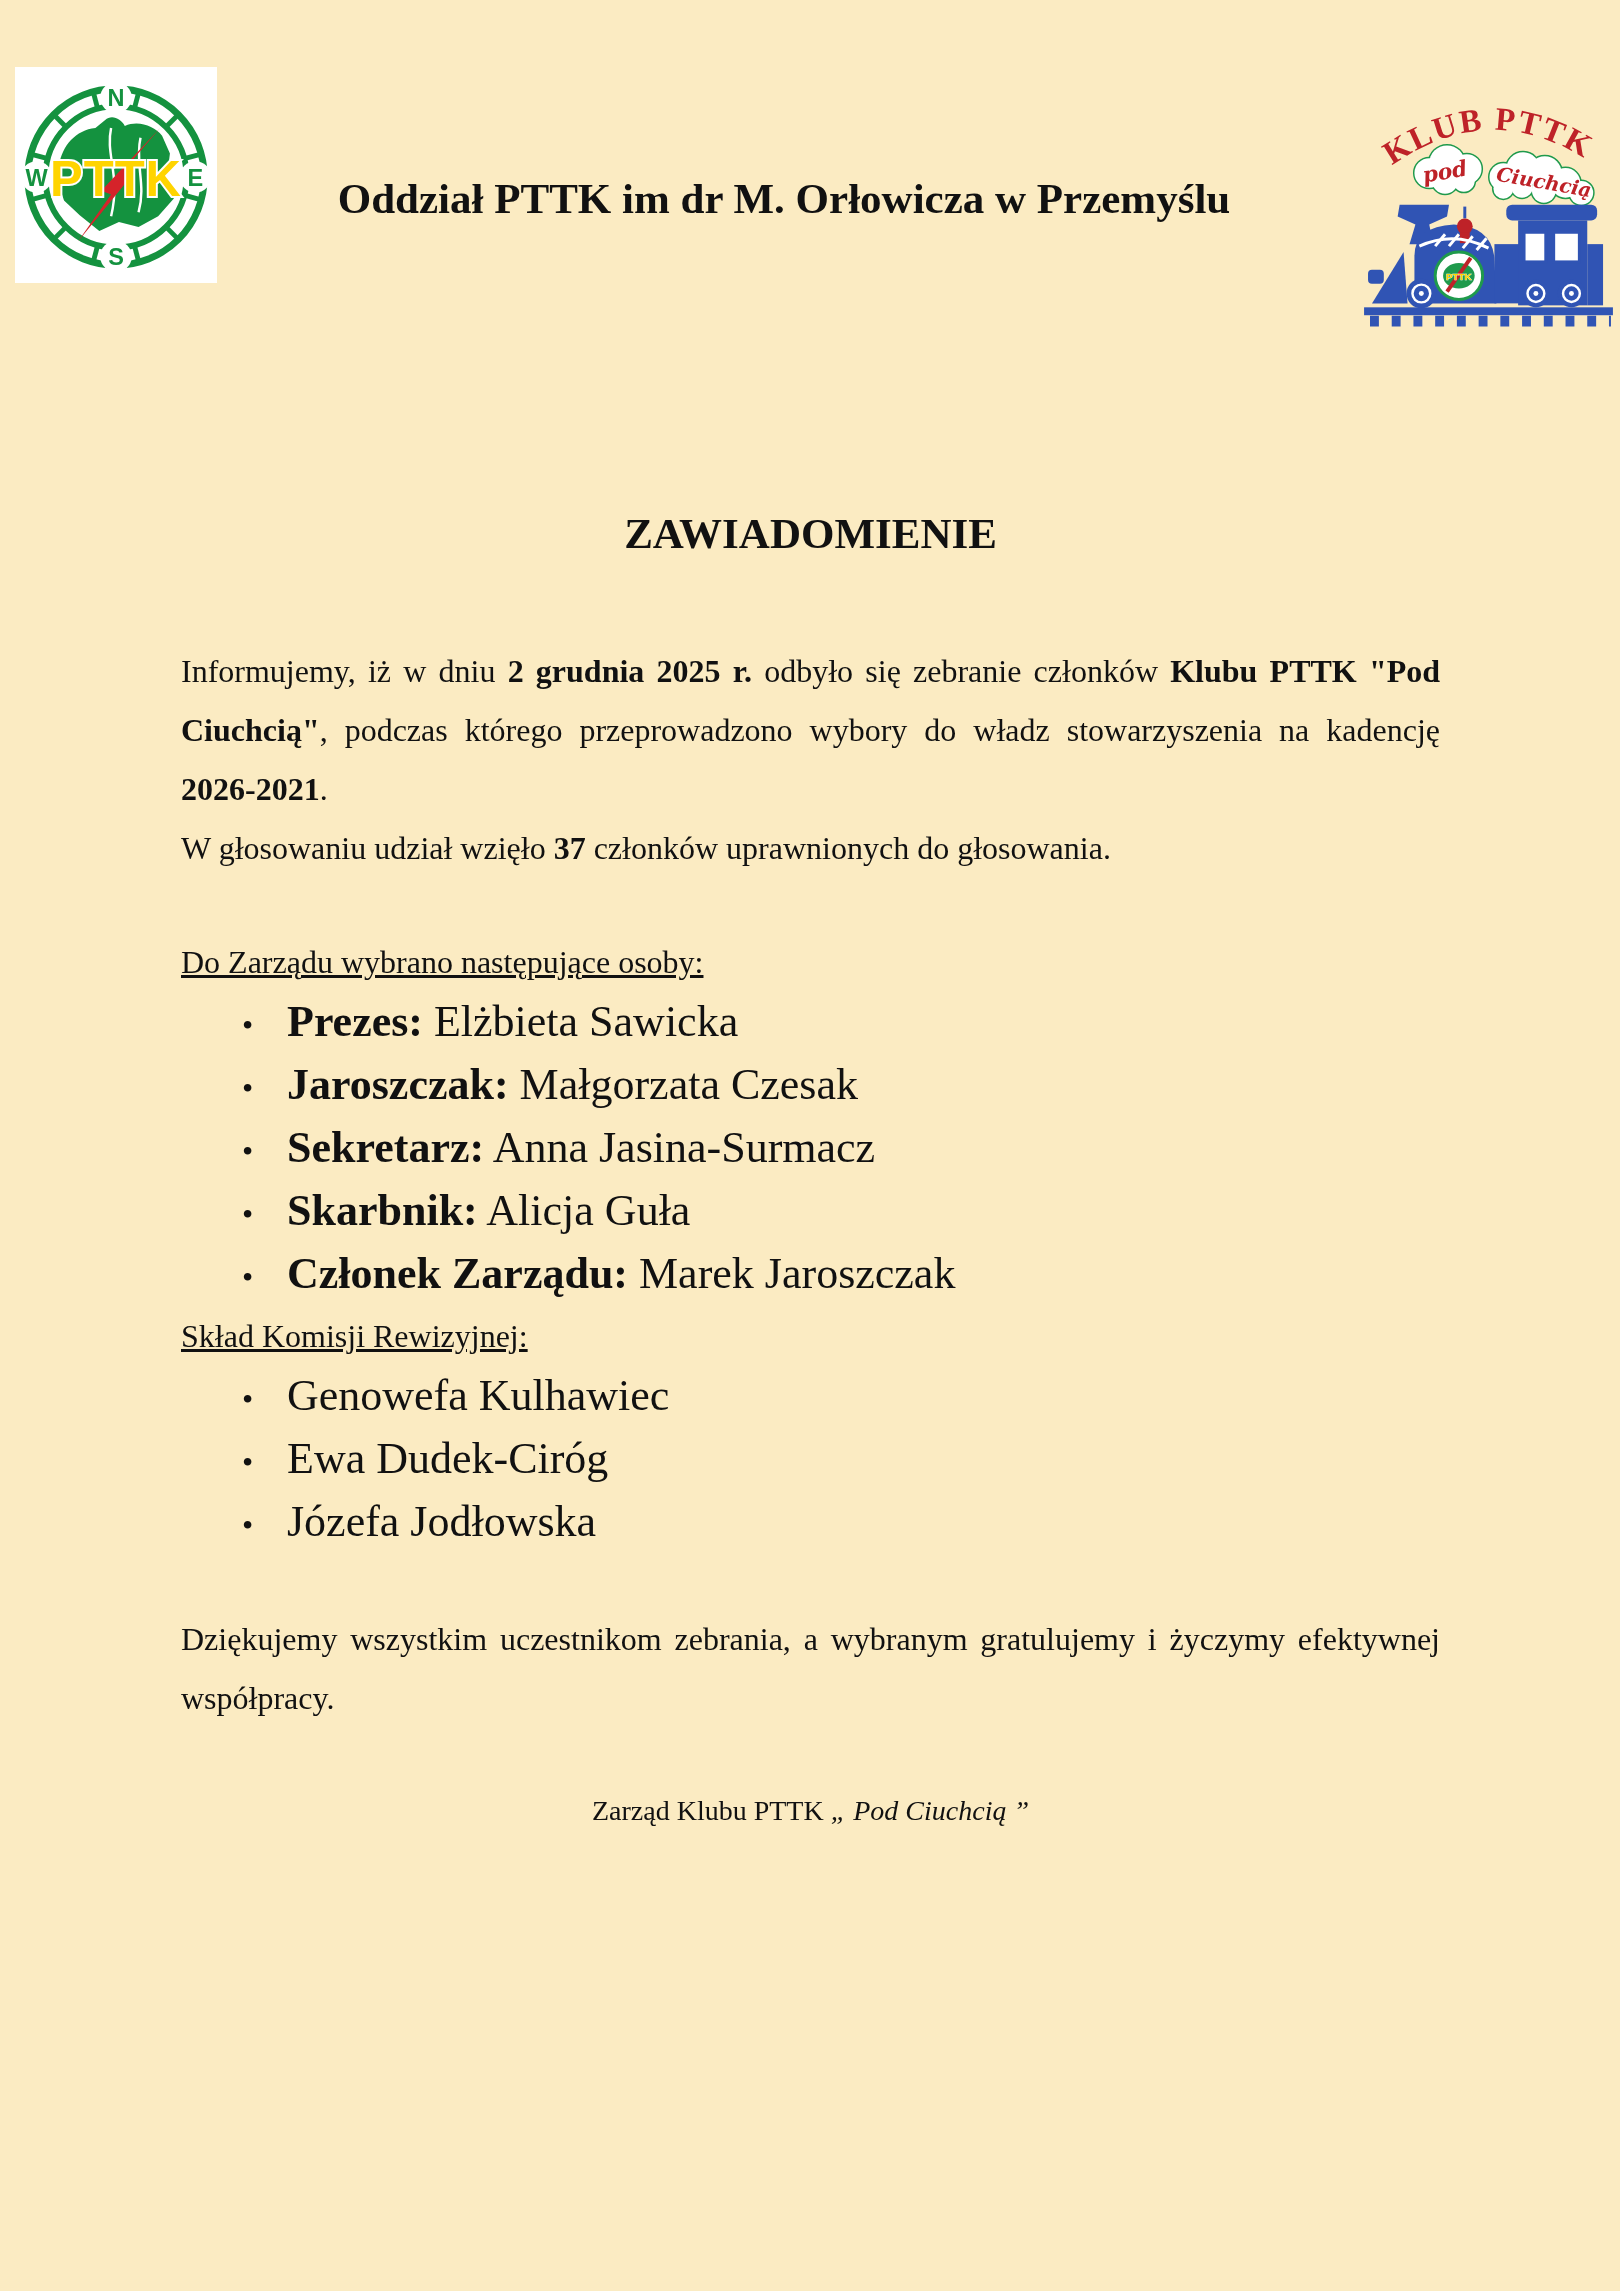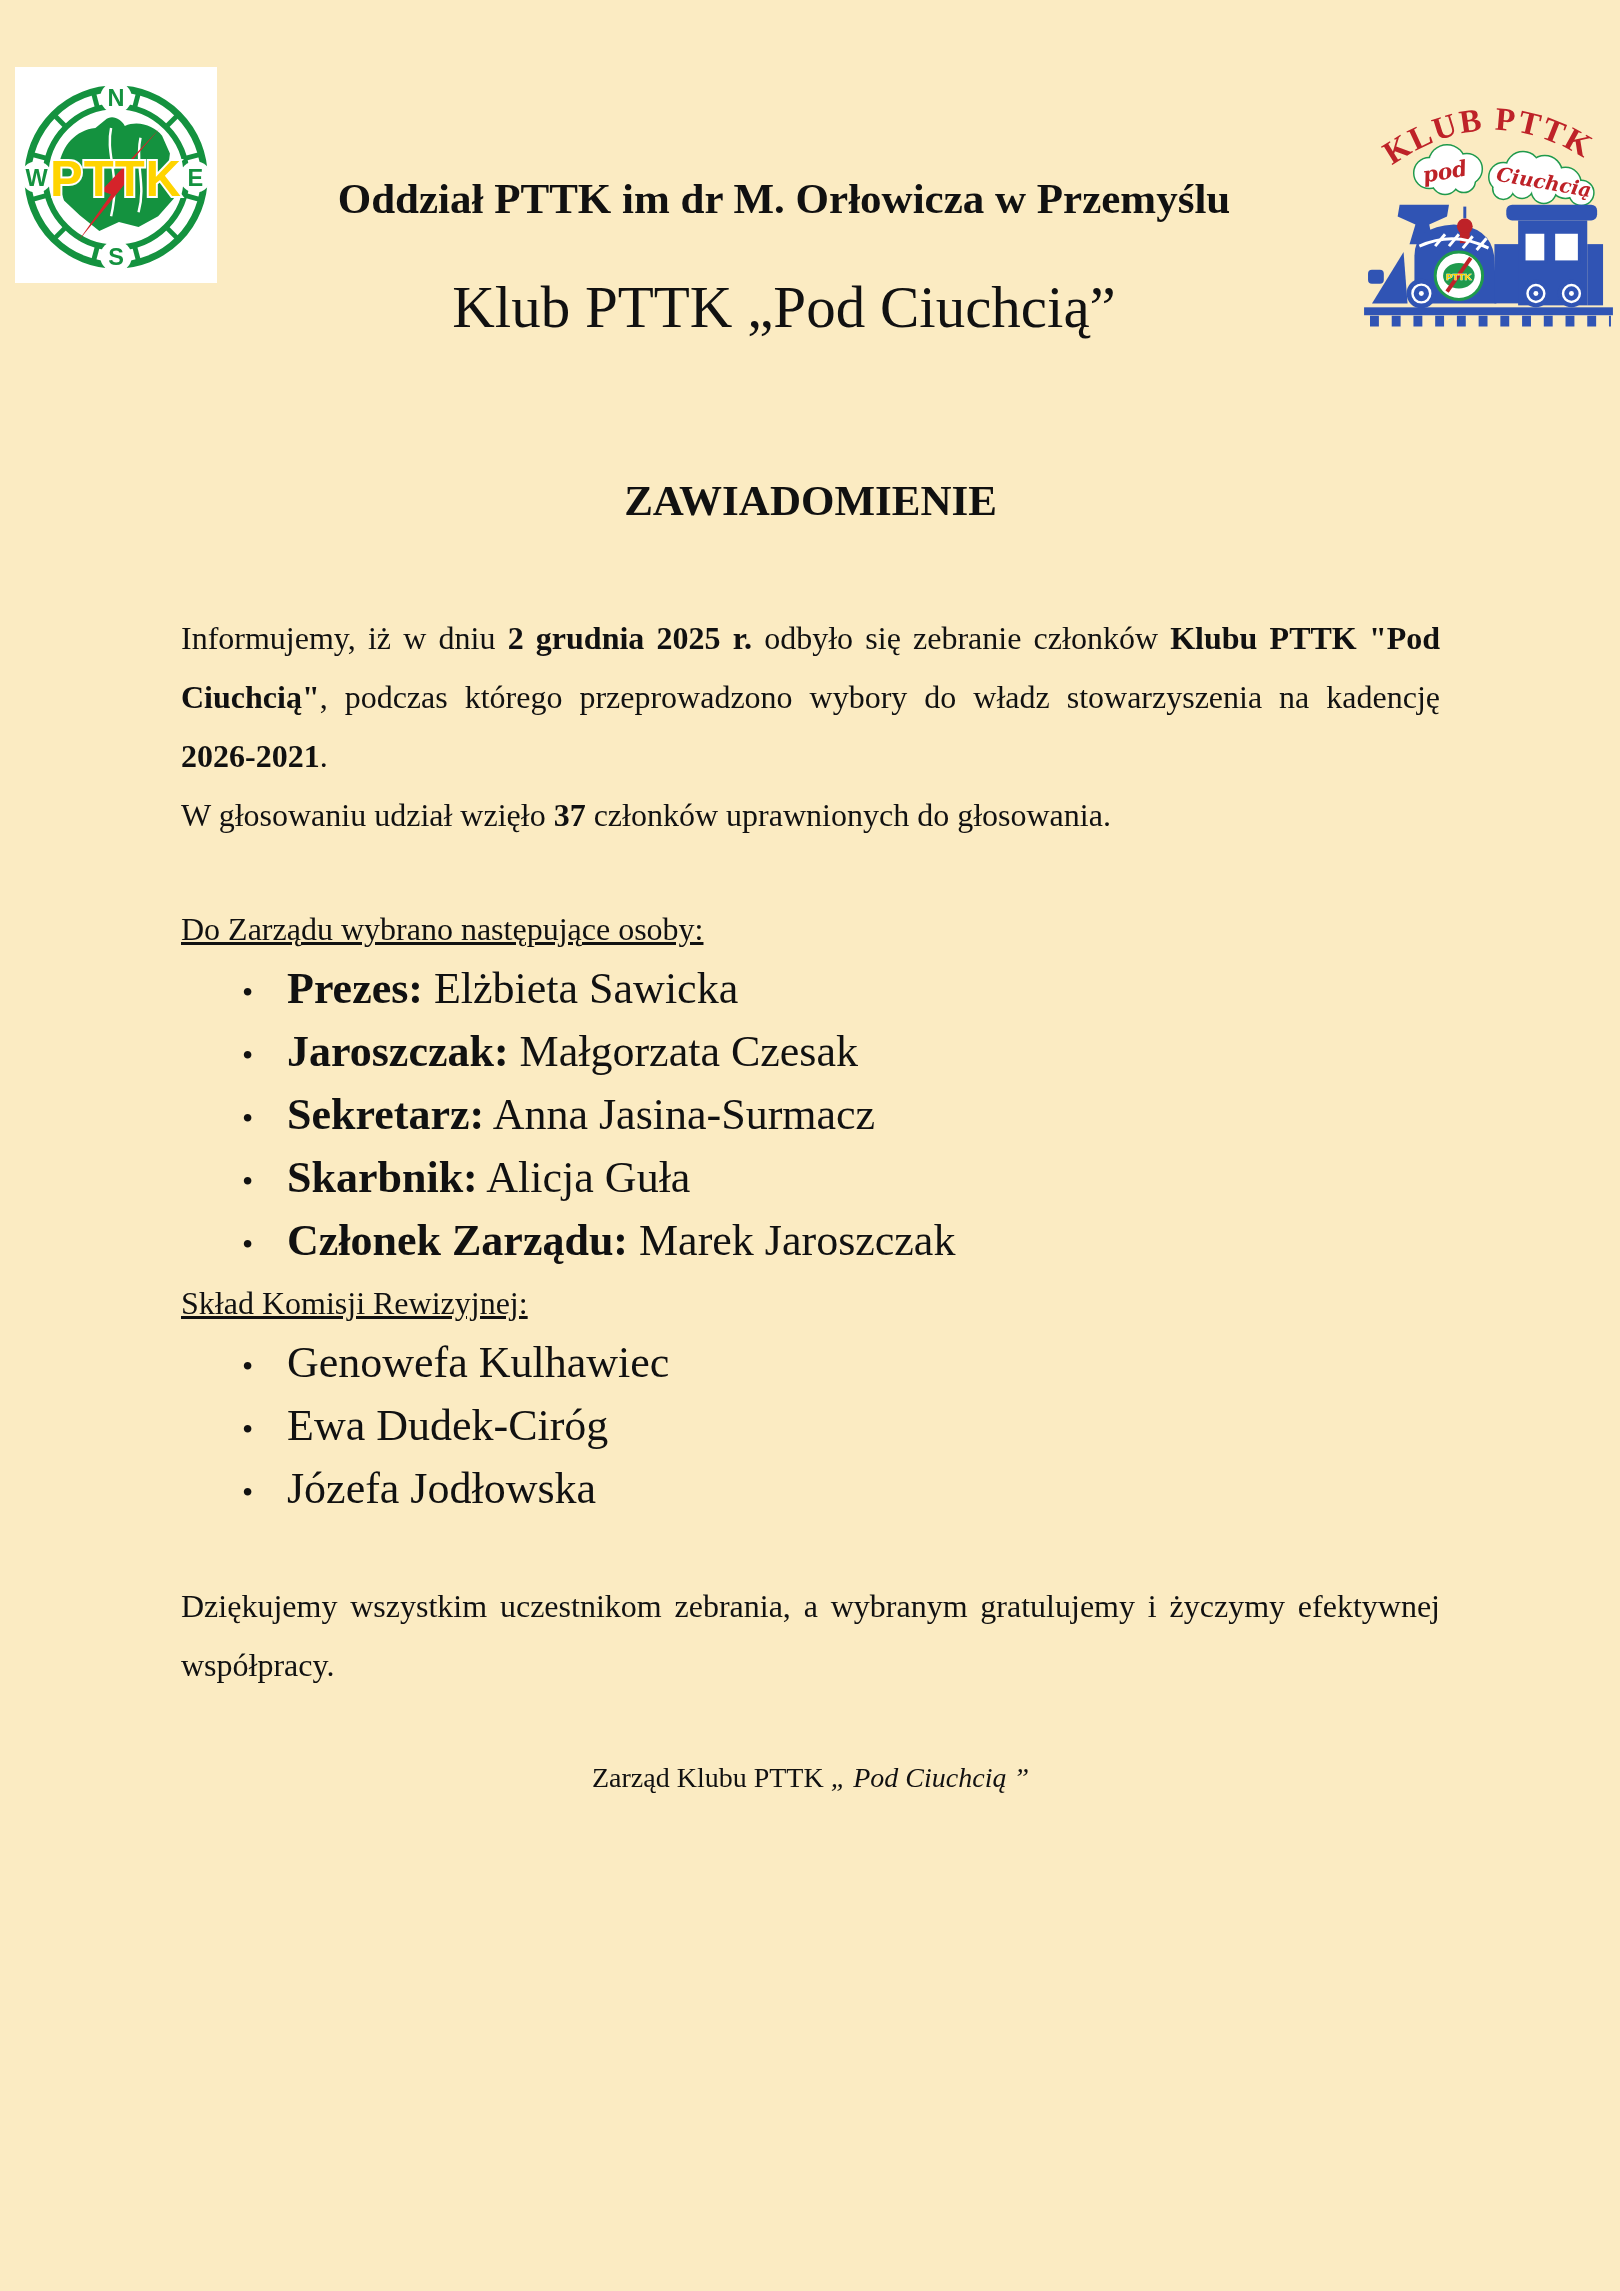--- a/index.html
+++ b/index.html
@@ -19,21 +19,21 @@
   }
   .logo-left svg,.logo-right svg{display:block;width:100%;height:100%;}
   .logo-right{
     position:absolute;left:1360px;top:96px;width:257px;height:237px;
   }
   
   .header{position:absolute;left:8px;top:0;width:1552px;text-align:center;}
   .org-line{margin-top:173px;font-size:43px;font-weight:bold;line-height:1.2;}
   .club-line{margin-top:47px;font-size:59px;font-weight:normal;line-height:1.2;}
   
-  .content{position:absolute;left:181px;top:475px;width:1259px;}
+  .content{position:absolute;left:181px;top:508px;width:1259px;}
   .doc-title{text-align:center;font-size:43px;font-weight:bold;margin:0 0 82px 0;line-height:1.2;}
   .para{font-size:32px;line-height:59px;text-align:justify;margin:0;}
   .section-heading{font-size:32px;line-height:59px;text-decoration:underline;margin:0;}
   .gap-above{margin-top:55px;}
   ul.bullet-list{list-style:none;margin:0;padding:0 0 0 106px;}
   ul.bullet-list li{font-size:44px;line-height:59px;}
   ul.bullet-list li::before{
     content:"\2022";
     display:inline-block;width:45px;margin-left:-45px;
     font-size:32px;
@@ -177,21 +177,20 @@
         <g>
           <rect x="4" y="214" width="252" height="8" fill="#3054B4"></rect>
           <line x1="10" y1="228" x2="254" y2="228" stroke="#3054B4" stroke-width="11" stroke-dasharray="9 13"></line>
         </g>
       </g>
     </svg>
   </div>
 
   <div class="header">
     <div class="org-line">Oddział PTTK im dr M. Orłowicza w Przemyślu</div>
-    <div class="club-line">Klub PTTK „Pod Ciuchcią”</div>
   </div>
 
   <div class="content">
     <div class="doc-title">ZAWIADOMIENIE</div>
 
     <p class="para"><span>Informujemy, iż w dniu </span><b>2 grudnia 2025 r.</b><span> odbyło się zebranie członków </span><b>Klubu PTTK "Pod Ciuchcią"</b><span>, podczas którego przeprowadzono wybory do władz stowarzyszenia na kadencję </span><b>2026-2021</b><span>.</span></p>
 
     <p class="para"><span>W głosowaniu udział wzięło </span><b>37</b><span> członków uprawnionych do głosowania.</span></p>
 
     <div class="section-heading gap-above">Do Zarządu wybrano następujące osoby:</div>

